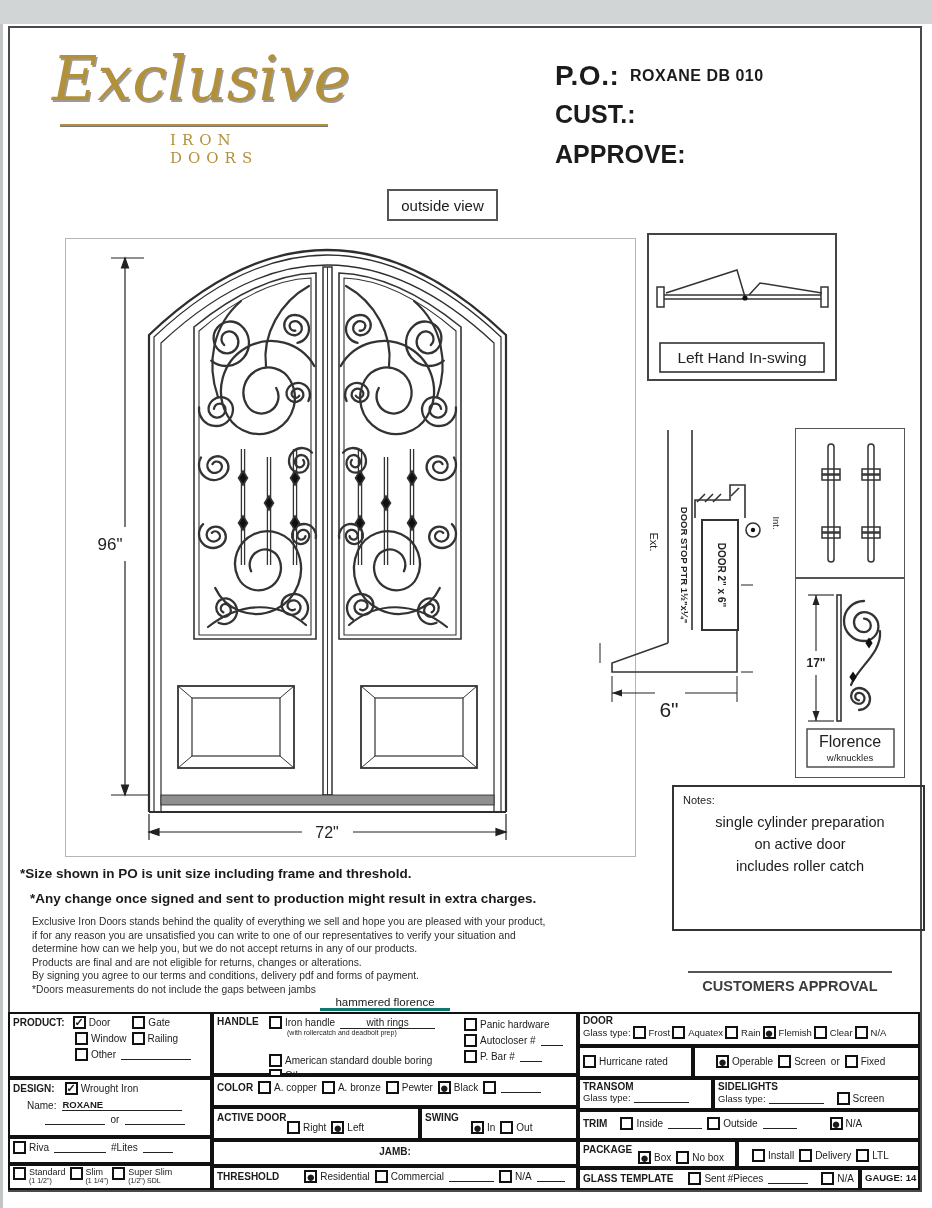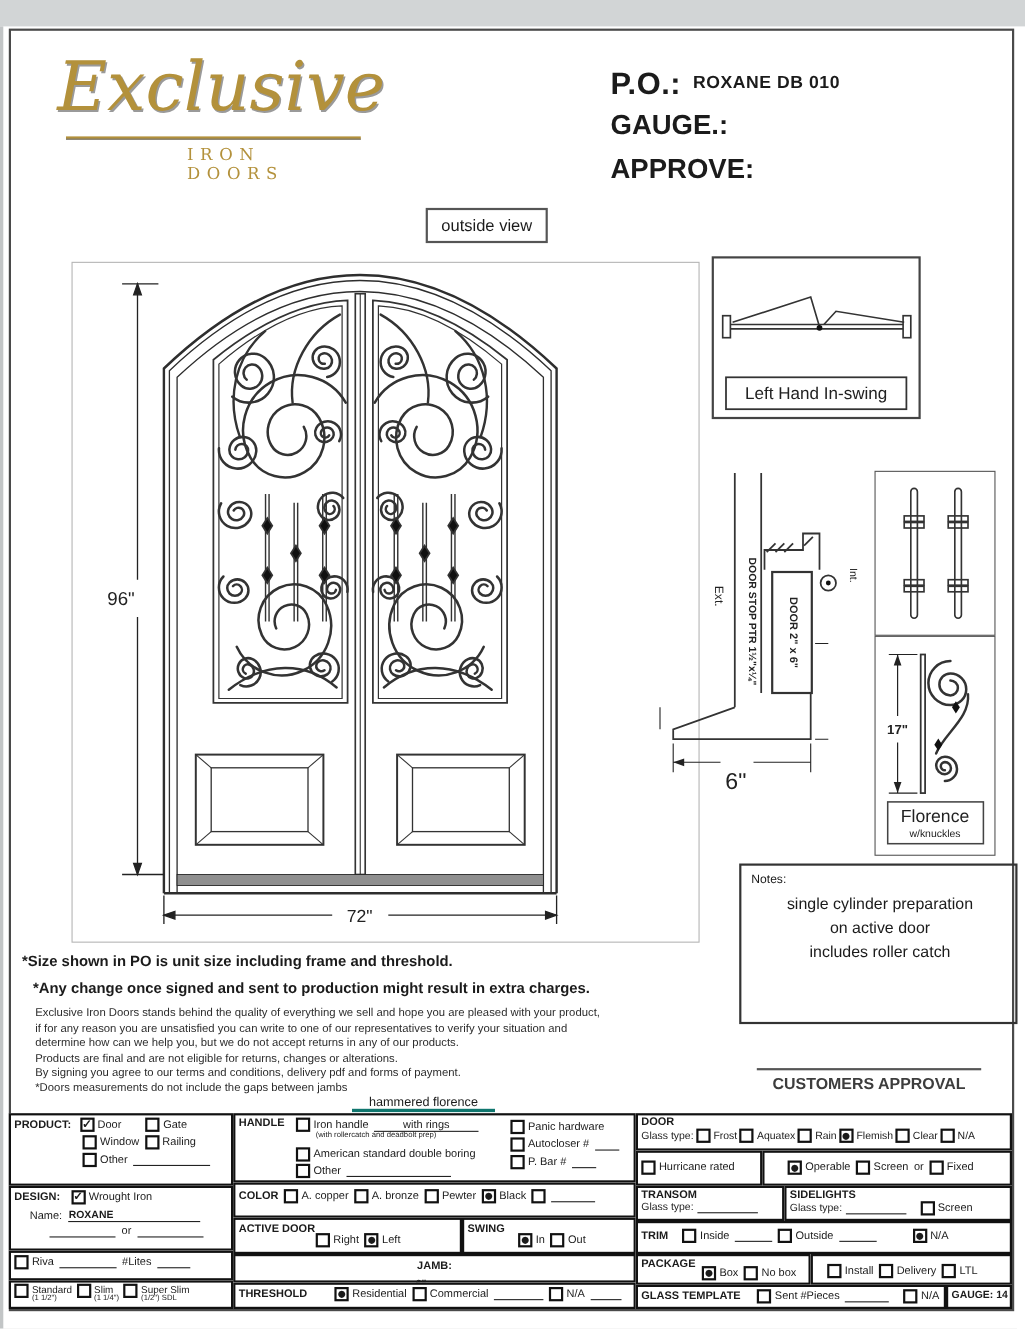--- a/index.html
+++ b/index.html
@@ -55,21 +55,21 @@
 <div class="page">
   <div class="abs scan-top"></div>
   <div class="abs scan-left"></div>
   <div class="abs frame"></div>
 
   <div class="abs logo-script">Exclusive</div>
   <div class="abs logo-rule"></div>
   <div class="abs logo-sub">IRON DOORS</div>
   <div class="abs po-label">P.O.:</div>
   <div class="abs po-value">ROXANE DB 010</div>
-  <div class="abs cust-label">GAUGE.:</div>
+  <div class="abs cust-label">CUST.:</div>
   <div class="abs approve-label">APPROVE:</div>
   <div class="abs view-box">outside view</div>
 
   <div class="abs draw-box">
     <svg width="569" height="617" viewBox="0 0 569 617">
       <defs>
         <path id="sp" d="M 1 0 A 1 1 0 1 0 -1 0 A 0.72 0.72 0 1 0 0.44 0 A 0.5 0.5 0 1 0 -0.56 0 A 0.34 0.34 0 1 0 0.12 0" fill="none" stroke="#333" stroke-width="2.3" stroke-linecap="round" vector-effect="non-scaling-stroke"></path>
         <path id="dm" d="M 0 -7 L 4.5 0 L 0 7 L -4.5 0 Z" fill="#101010"></path>
         <path id="arw" d="M 0 0 L 3.5 10 L -3.5 10 Z" fill="#222"></path>
         <g id="leafL" fill="none" stroke="#333" stroke-width="1.6">
@@ -359,21 +359,21 @@
     <div class="fc" style="left:204px;top:0;width:366px;height:63px;">
       <div style="position:absolute;left:3px;top:2px;" class="flabel">HANDLE</div>
       <div class="row" style="margin-left:52px;">
         <span class="fopt">
             <span class="cb"></span>
             <span>Iron handle</span>
           </span>
         <span style="border-bottom:1.5px solid #222;width:95px;text-align:center;font-size:10px;">with rings</span>
       </div>
       <div class="fsub" style="margin-left:70px;">(with rollercatch and deadbolt prep)</div>
-      <div class="row" style="margin-left:52px;margin-top:7px;">
+      <div class="row" style="margin-left:52px;margin-top:18px;">
         <span class="fopt">
             <span class="cb"></span>
             <span>American standard double boring</span>
           </span>
       </div>
       <div class="row" style="margin-left:52px;margin-top:2px;">
         <span class="fopt">
             <span class="cb"></span>
             <span>Other</span>
           </span>

